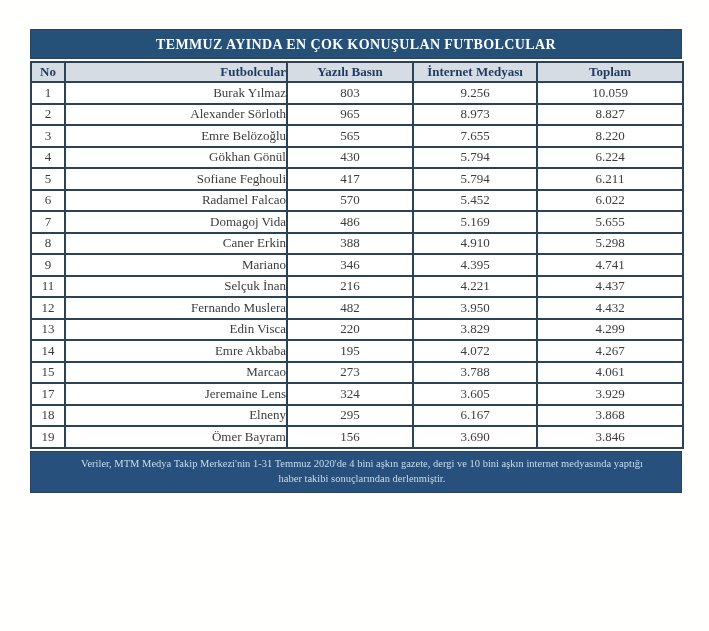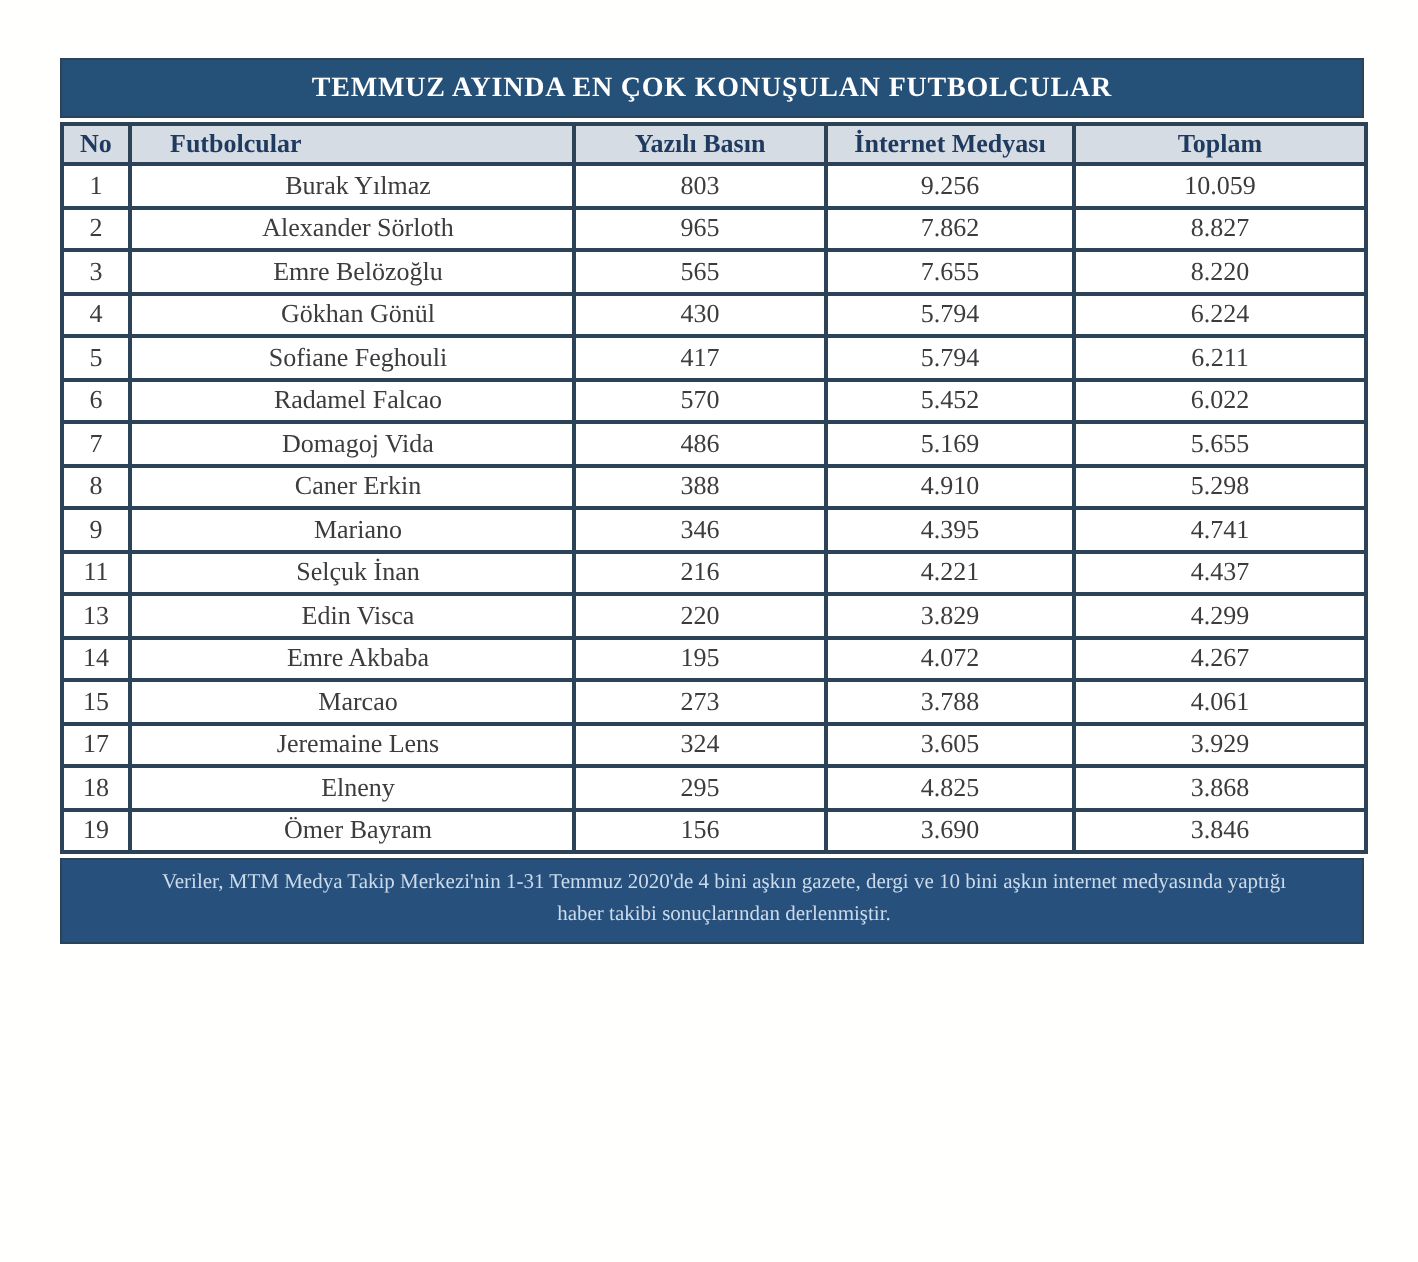--- a/index.html
+++ b/index.html
@@ -50,29 +50,29 @@
     white-space:nowrap;
   }
   th{
     background:var(--header_bg);
     color:var(--header_text);
     font-size:13px;
     font-weight:bold;
     height:20px;
     text-align:center;
   }
-  th.c-name{text-align:left;padding-left:19px;}
+  th.c-name{text-align:right;padding-left:19px;}
   td{
     background:#ffffff;
     color:var(--cell_text);
     font-size:13px;
     height:21.5px;
     text-align:center;
   }
-  td.c-name{text-align:center;padding-left:6px;margin-top:28px;}
+  td.c-name{text-align:right;padding-left:6px;margin-top:28px;}
   .footerbar{
     margin-top:2px;
     background:var(--footer_bg);
     border:1px solid var(--border);
     color:var(--footer_text);
     font-size:10.5px;
     line-height:1.5;
     text-align:center;
     padding:4px 34px 5px 46px;
     min-height:36px;
@@ -107,21 +107,21 @@
           <td class="c-no">1</td>
           <td class="c-name">Burak Yılmaz</td>
           <td class="c-num">803</td>
           <td class="c-num">9.256</td>
           <td class="c-num">10.059</td>
         </tr>
         <tr>
           <td class="c-no">2</td>
           <td class="c-name">Alexander Sörloth</td>
           <td class="c-num">965</td>
-          <td class="c-num">7.862</td>
+          <td class="c-num">8.973</td>
           <td class="c-num">8.827</td>
         </tr>
         <tr>
           <td class="c-no">3</td>
           <td class="c-name">Emre Belözoğlu</td>
           <td class="c-num">565</td>
           <td class="c-num">7.655</td>
           <td class="c-num">8.220</td>
         </tr>
         <tr>
@@ -167,20 +167,27 @@
           <td class="c-num">4.741</td>
         </tr>
         <tr>
           <td class="c-no">11</td>
           <td class="c-name">Selçuk İnan</td>
           <td class="c-num">216</td>
           <td class="c-num">4.221</td>
           <td class="c-num">4.437</td>
         </tr>
         <tr>
+          <td class="c-no">12</td>
+          <td class="c-name">Fernando Muslera</td>
+          <td class="c-num">482</td>
+          <td class="c-num">3.950</td>
+          <td class="c-num">4.432</td>
+        </tr>
+        <tr>
           <td class="c-no">13</td>
           <td class="c-name">Edin Visca</td>
           <td class="c-num">220</td>
           <td class="c-num">3.829</td>
           <td class="c-num">4.299</td>
         </tr>
         <tr>
           <td class="c-no">14</td>
           <td class="c-name">Emre Akbaba</td>
           <td class="c-num">195</td>
@@ -198,21 +205,21 @@
           <td class="c-no">17</td>
           <td class="c-name">Jeremaine Lens</td>
           <td class="c-num">324</td>
           <td class="c-num">3.605</td>
           <td class="c-num">3.929</td>
         </tr>
         <tr>
           <td class="c-no">18</td>
           <td class="c-name">Elneny</td>
           <td class="c-num">295</td>
-          <td class="c-num">4.825</td>
+          <td class="c-num">6.167</td>
           <td class="c-num">3.868</td>
         </tr>
         <tr>
           <td class="c-no">19</td>
           <td class="c-name">Ömer Bayram</td>
           <td class="c-num">156</td>
           <td class="c-num">3.690</td>
           <td class="c-num">3.846</td>
         </tr>
       </tbody>

